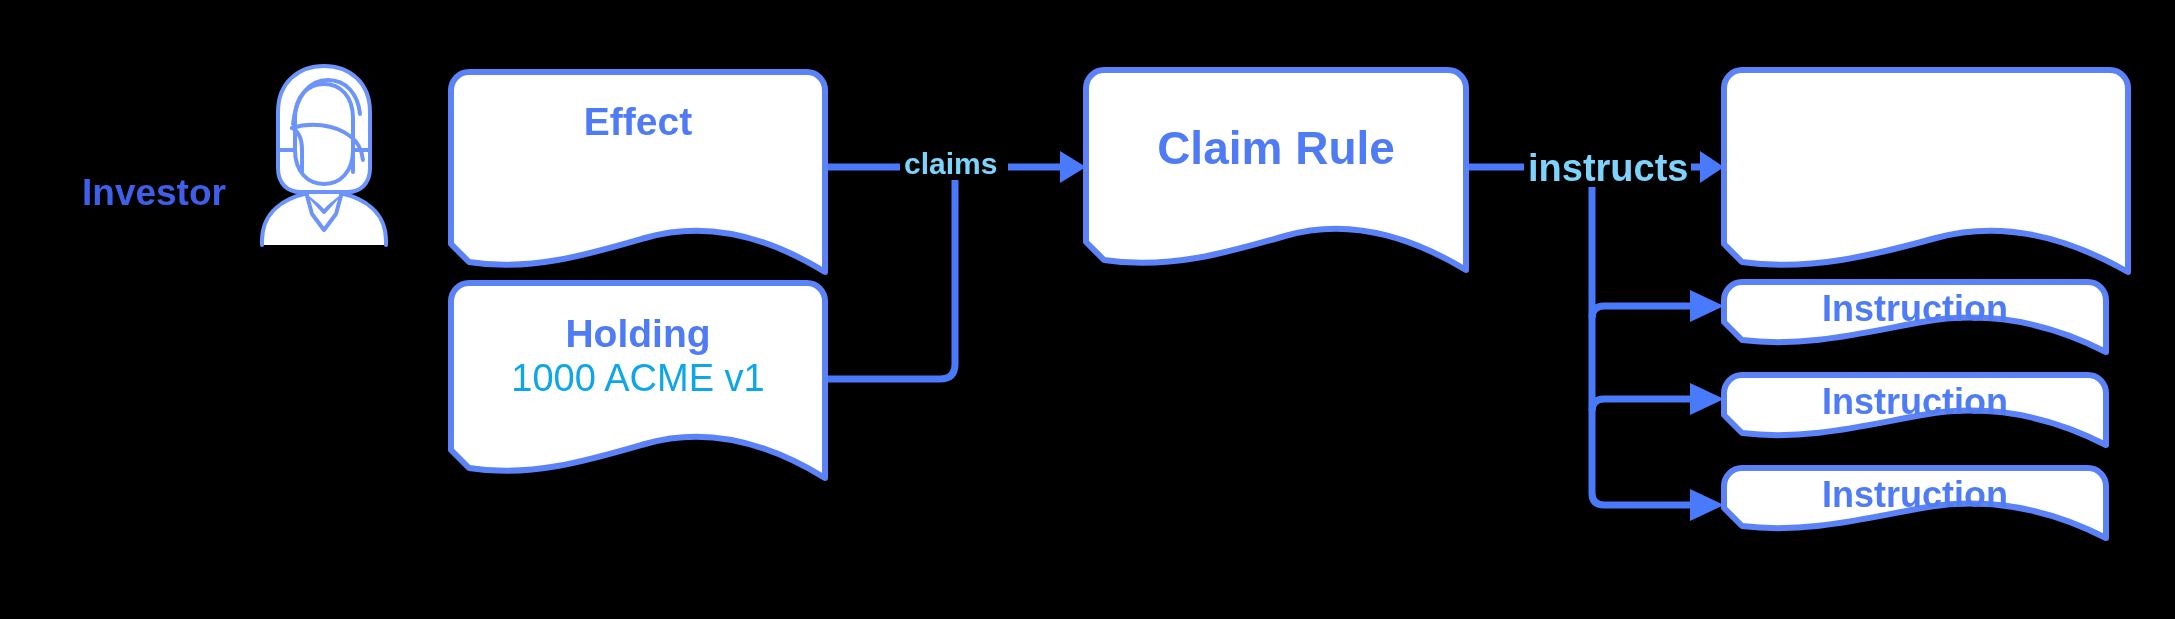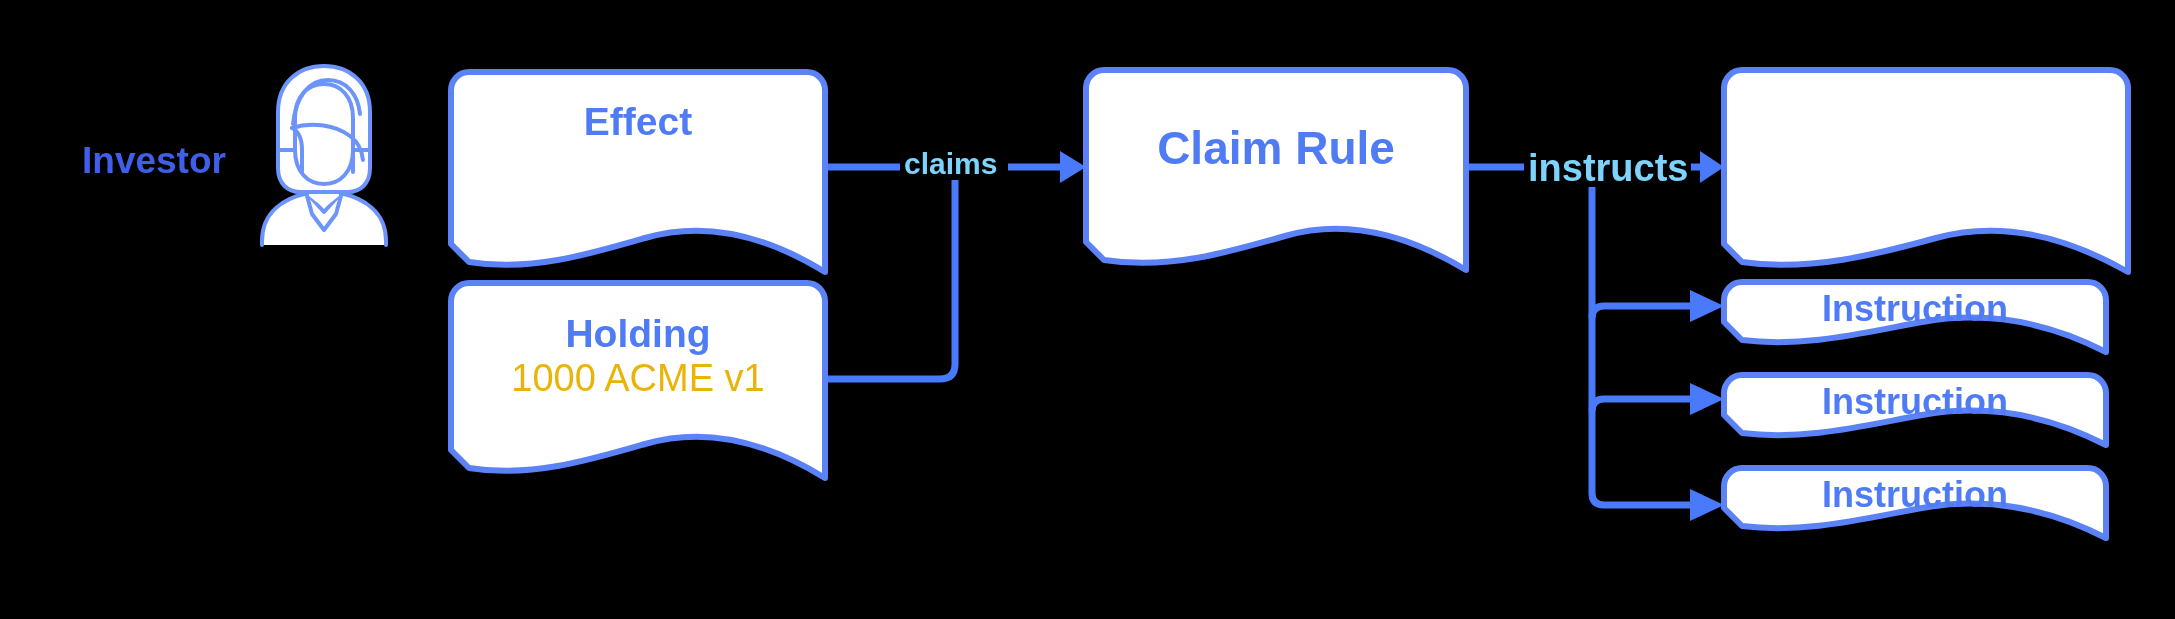--- a/index.html
+++ b/index.html
@@ -56,21 +56,21 @@
     color: #4f7bf5;
     font-family: "Liberation Sans", sans-serif;
     white-space: nowrap;
     line-height: 1.15;
     pointer-events: none;
   }
   .node-sub {
     position: absolute;
     text-align: center;
     font-weight: normal;
-    color: #eab308;
+    color: #0ea5e9;
     font-family: "Liberation Sans", sans-serif;
     white-space: nowrap;
     line-height: 1.15;
     pointer-events: none;
   }
   .edge-label {
     position: absolute;
     font-weight: bold;
     color: #7dd3fc;
     font-family: "Liberation Sans", sans-serif;
@@ -78,20 +78,21 @@
     background: #000000;
     padding: 0 3px;
     line-height: 1;
   }
   .actor-label {
     position: absolute;
     font-weight: bold;
     color: #3f5fe8;
     font-family: "Liberation Sans", sans-serif;
     white-space: nowrap;
+    margin-top: 32px;
   }
   .hit {
     position: absolute;
     background: transparent;
   }
 </style>
 </head>
 <body>
 
 <div id="canvas">

